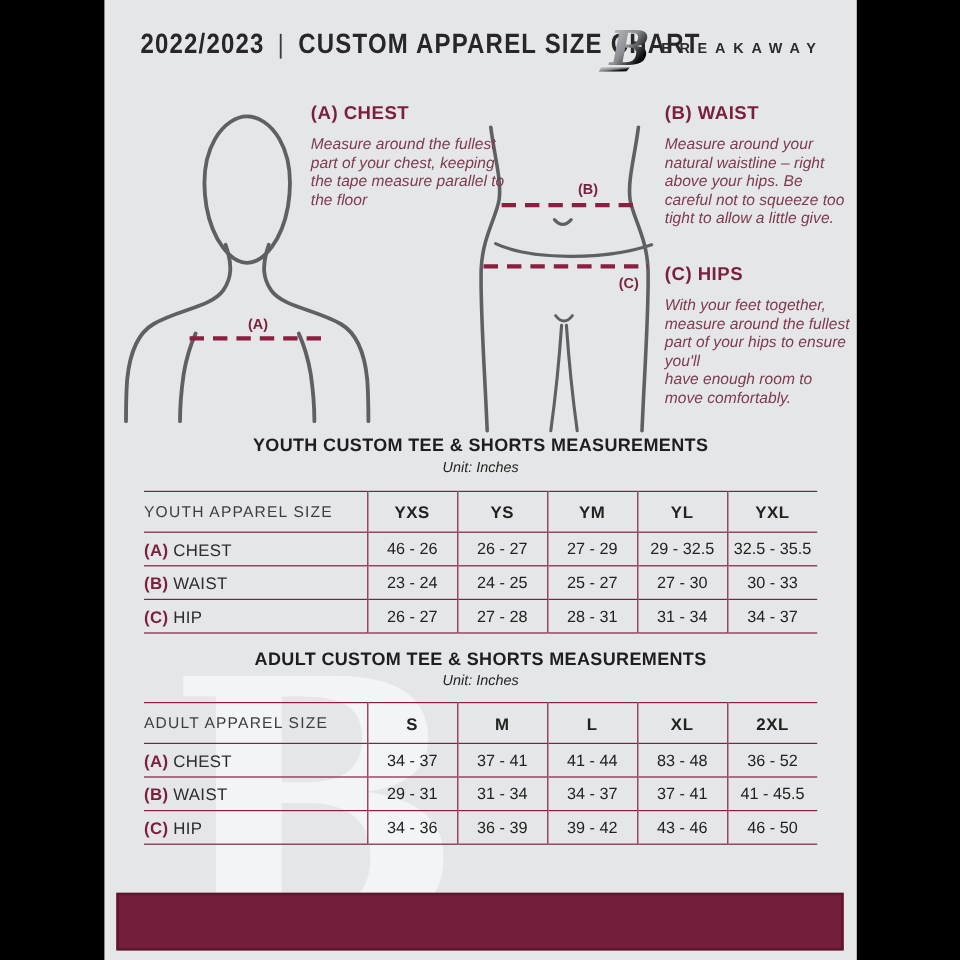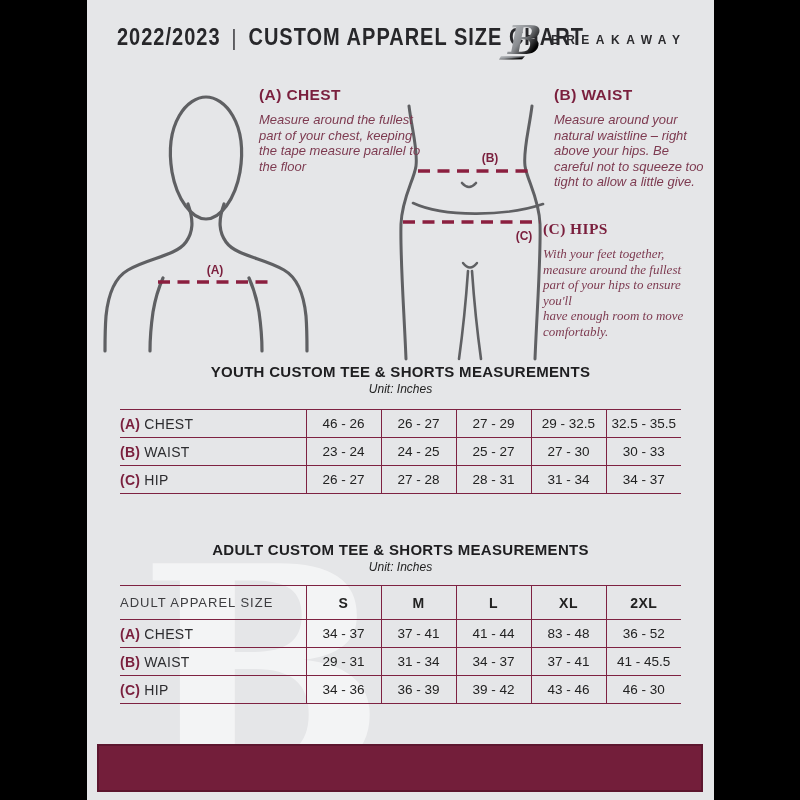--- a/index.html
+++ b/index.html
@@ -34,21 +34,21 @@
   .logo-group { position:absolute; left:412px; top:16px; display:flex; align-items:center; height:48px; }
   .logo-mark { width:44px; height:48px; position:relative; }
   .brand-name { font-size:12px; font-weight:bold; color:#2b2b2e; letter-spacing:6.5px; margin-left:8px; white-space:nowrap; }
 
   
   .section { position:absolute; }
   .section h3 { font-size:15.5px; font-weight:bold; color:#7a1f3d; letter-spacing:0.4px; margin-bottom:8px; }
   .section p  { font-size:13px; line-height:15.5px; font-style:italic; color:#7d3a50; white-space:pre-line; }
   .sec-chest { left:172px; top:86px;  width:165px; }
   .sec-waist { left:467px; top:86px;  width:152px; }
-  .sec-hips  { left:456px; top:220px; width:158px;font-family:Liberation Serif, serif; }
+  .sec-hips  { left:467px; top:220px; width:158px; }
 
   .fig-upper { position:absolute; left:13px;  top:84px; }
   .fig-lower { position:absolute; left:306px; top:104px; }
 
   
   .tbl-title { position:absolute; left:0; width:627px; text-align:center; }
   .tbl-title .t1 { font-size:15px; font-weight:bold; color:#1e1e20; letter-spacing:0.3px;text-align:center; }
   .tbl-title .t2 { font-size:12px; font-style:italic; color:#222; margin-top:2px; }
   .yt-title { top:363px; }
   .at-title { top:541px; }
@@ -183,20 +183,28 @@
     <table class="size yt-table">
       <colgroup>
           <col class="c0">
           <col class="cn">
           <col class="cn">
           <col class="cn">
           <col class="cn">
           <col class="cn">
         </colgroup>
       <tbody>
+          <tr class="hdr">
+        <th class="colhead-first">YOUTH APPAREL SIZE</th>
+        <th class="colhead">YXS</th>
+        <th class="colhead">YS</th>
+        <th class="colhead">YM</th>
+        <th class="colhead">YL</th>
+        <th class="colhead">YXL</th>
+      </tr>
       <tr class="data">
         <td class="rowlabel"><span class="pfx">(A)</span><span class="nm">CHEST</span></td>
         <td class="val">46 - 26</td>
         <td class="val">26 - 27</td>
         <td class="val">27 - 29</td>
         <td class="val">29 - 32.5</td>
         <td class="val">32.5 - 35.5</td>
       </tr>
       <tr class="data">
         <td class="rowlabel"><span class="pfx">(B)</span><span class="nm">WAIST</span></td>
@@ -255,21 +263,21 @@
         <td class="val">34 - 37</td>
         <td class="val">37 - 41</td>
         <td class="val">41 - 45.5</td>
       </tr>
       <tr class="data">
         <td class="rowlabel"><span class="pfx">(C)</span><span class="nm">HIP</span></td>
         <td class="val">34 - 36</td>
         <td class="val">36 - 39</td>
         <td class="val">39 - 42</td>
         <td class="val">43 - 46</td>
-        <td class="val">46 - 30</td>
+        <td class="val">46 - 50</td>
       </tr>
     </tbody>
       </table>
 
     <div class="footer-bar"></div>
 
   </div>
 </div>
 
 </body></html>

